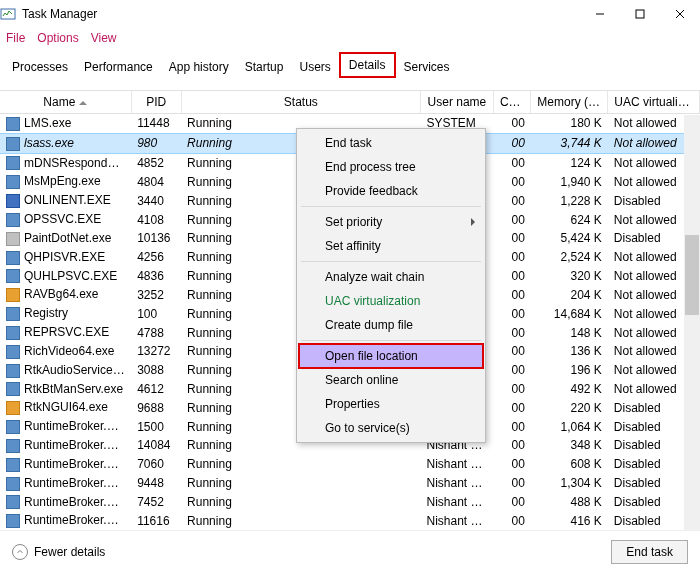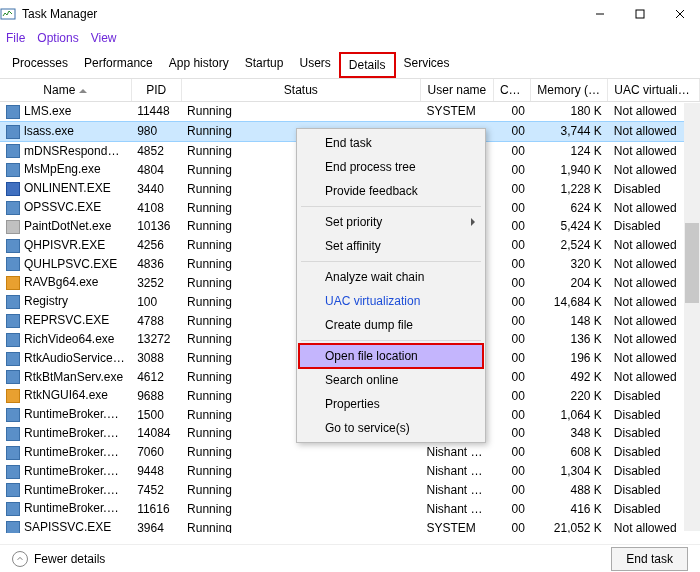--- a/index.html
+++ b/index.html
@@ -8,55 +8,55 @@
 
 .titlebar { height: 28px; display: flex; align-items: center; padding: 0 0; }
 .titlebar .app-icon { width: 16px; height: 16px; margin-right: 6px; }
 .titlebar .title { flex: 1; color: #000; }
 .titlebar .win-btns { display: flex; }
 .titlebar .win-btn { width: 40px; height: 24px; display: flex; align-items: center; justify-content: center; }
 .titlebar .win-btn svg { width: 10px; height: 10px; }
 
 
 .menubar { height: 20px; display: flex; align-items: center; padding: 0 6px; gap: 12px; }
-.menubar span { color: #6d28d9; }
-
-
-.tabs { display: flex; padding: 4px 4px 0 4px; border-bottom: 1px solid #e0e0e0; }
+.menubar span { color: #be185d; }
+
+
+.tabs { display: flex; align-items: flex-end; padding: 4px 4px 12px 4px; border-bottom: 1px solid #e0e0e0; }
 .tab { padding: 4px 8px; cursor: default; }
 .tab.active { border: 2px solid #d00; background: #fff; }
 
 
 .table-wrap { position: relative; height: 454px; overflow: hidden; }
 table { width: 100%; border-collapse: collapse; table-layout: fixed; }
 th { text-align: center; font-weight: normal; padding: 4px 6px; border-bottom: 1px solid #e0e0e0; border-right: 1px solid #e8e8e8; background: #fff; position: sticky; top: 0; white-space: nowrap; overflow: hidden; text-overflow: ellipsis; }
 th.sorted::after { content: ""; display: inline-block; margin-left: 4px; border-left: 4px solid transparent; border-right: 4px solid transparent; border-bottom: 4px solid #888; vertical-align: middle; }
 td { padding: 2px 6px; white-space: nowrap; overflow: hidden; text-overflow: ellipsis; }
 tr.selected { background: #cce8ff; }
-tr.selected td { border-top: 1px solid #99d1ff; border-bottom: 1px solid #99d1ff; }
+tr.selected td { border-top: 1px solid #99d1ff; border-bottom: 1px solid #99d1ff; font-style: italic; }
 td.num { text-align: right; }
 .proc-icon { display: inline-block; width: 14px; height: 14px; vertical-align: middle; margin-right: 4px; background: #5a8fc8; border: 1px solid #3a6fa8; }
 .proc-icon.orange { background: #e8a030; border-color: #c88010; }
 .proc-icon.gray { background: #c0c0c0; border-color: #999; }
 .proc-icon.blue2 { background: #4070c0; border-color: #2050a0; }
 
 
 .scrollbar { position: absolute; right: 0; top: 24px; width: 16px; height: 428px; background: #f0f0f0; }
 .scroll-thumb { position: absolute; top: 120px; width: 14px; left: 1px; height: 80px; background: #c8c8c8; }
 
 
 .context-menu { position: absolute; left: 296px; top: 128px; width: 190px; background: #f2f2f2; border: 1px solid #bcbcbc; box-shadow: 2px 2px 6px rgba(0,0,0,.25); padding: 2px; }
 .context-menu .mi { padding: 5px 22px 5px 26px; position: relative; }
-.context-menu .mi.disabled { color: #1d4ed8; }
+.context-menu .mi.disabled { color: #15803d; }
 .context-menu .sep { height: 1px; background: #d8d8d8; margin: 3px 2px; }
 .context-menu .mi.highlight { background: #c4b5fd; outline: 2px solid #d00; outline-offset: -1px; }
 .context-menu .mi .sub { position: absolute; right: 8px; top: 50%; transform: translateY(-50%); border-top: 4px solid transparent; border-bottom: 4px solid transparent; border-left: 4px solid #555; }
 
 
-.bottombar { position: absolute; left: 0; right: 0; bottom: 0; height: 28px; display: flex; align-items: center; padding: 0 12px; border-top: 1px solid #eee; background: #fff; }
+.bottombar { position: absolute; left: 0; right: 0; bottom: 0; height: 42px; display: flex; align-items: center; padding: 0 12px; border-top: 1px solid #eee; background: #fff; }
 .fewer { display: flex; align-items: center; gap: 6px; }
 .fewer .chev { width: 16px; height: 16px; border: 1px solid #888; border-radius: 50%; display: flex; align-items: center; justify-content: center; }
 .fewer .chev svg { width: 8px; height: 8px; }
 .endtask { margin-left: auto; padding: 4px 14px; border: 1px solid #aaa; background: #f4f4f4; }
 
 col.c-name   { width: 126px; }
 col.c-pid    { width: 48px; }
 col.c-status { width: 230px; }
 col.c-user   { width: 70px; }
 col.c-cpu    { width: 36px; }

